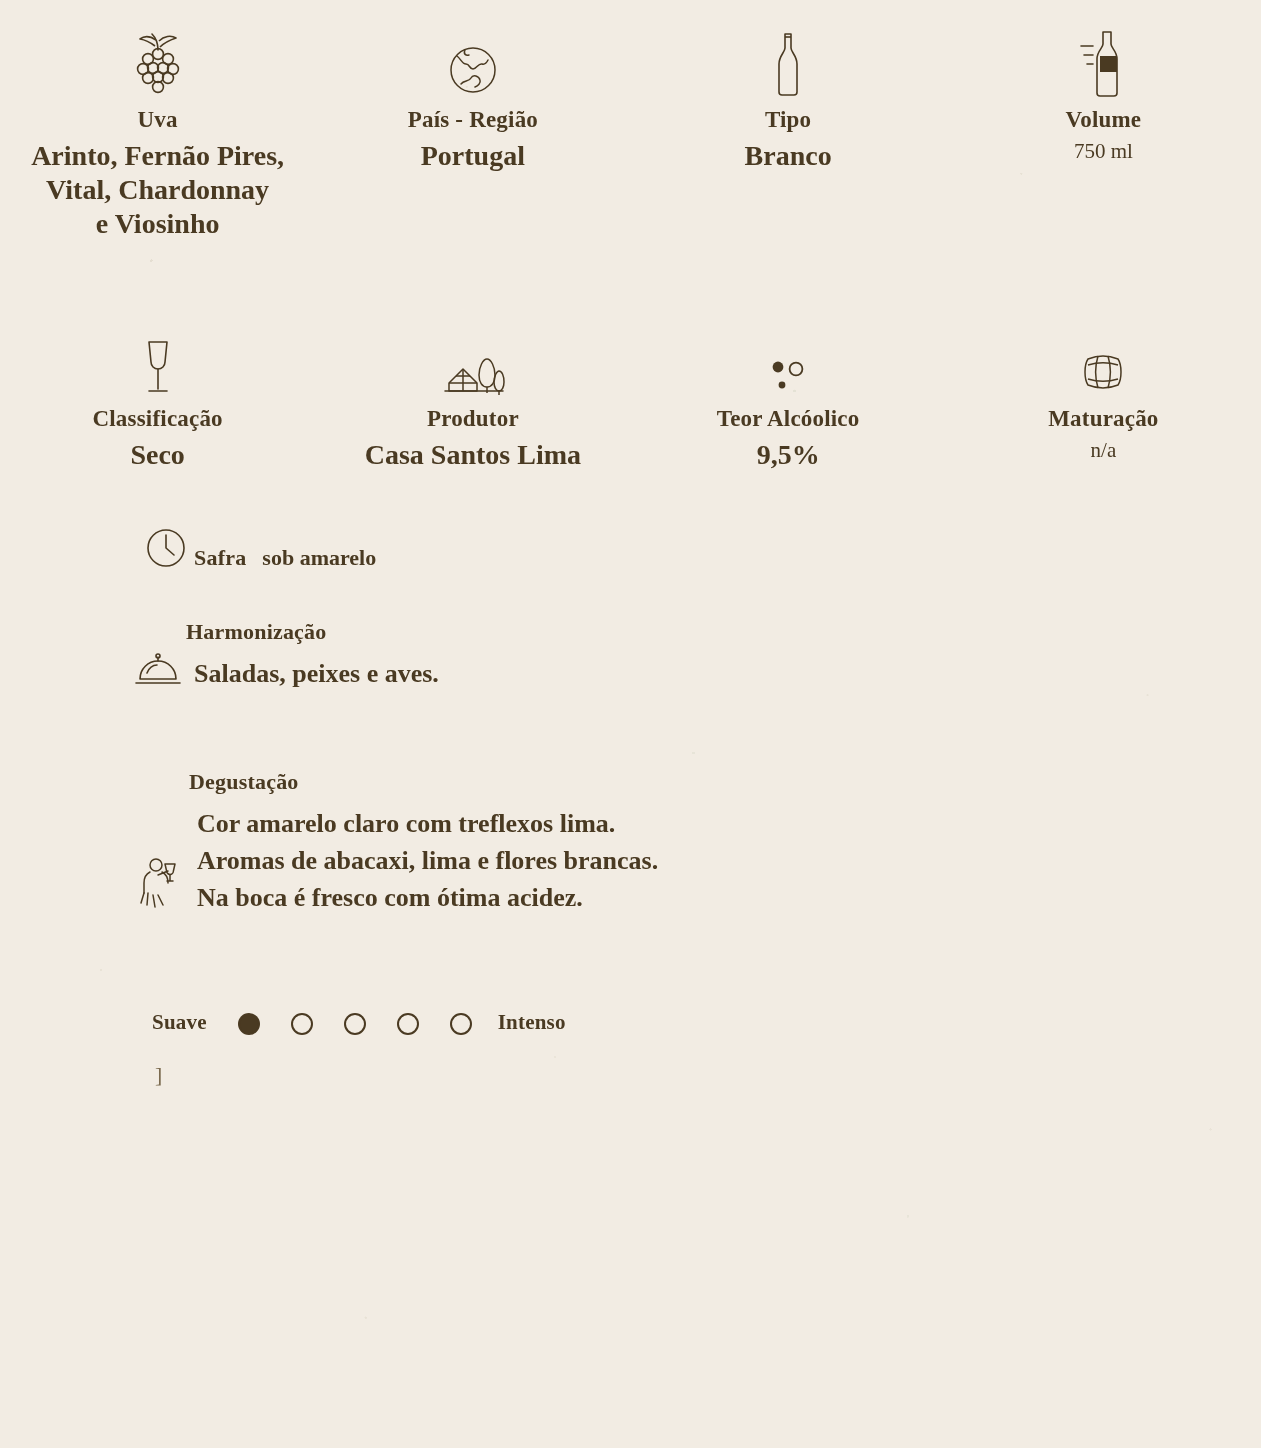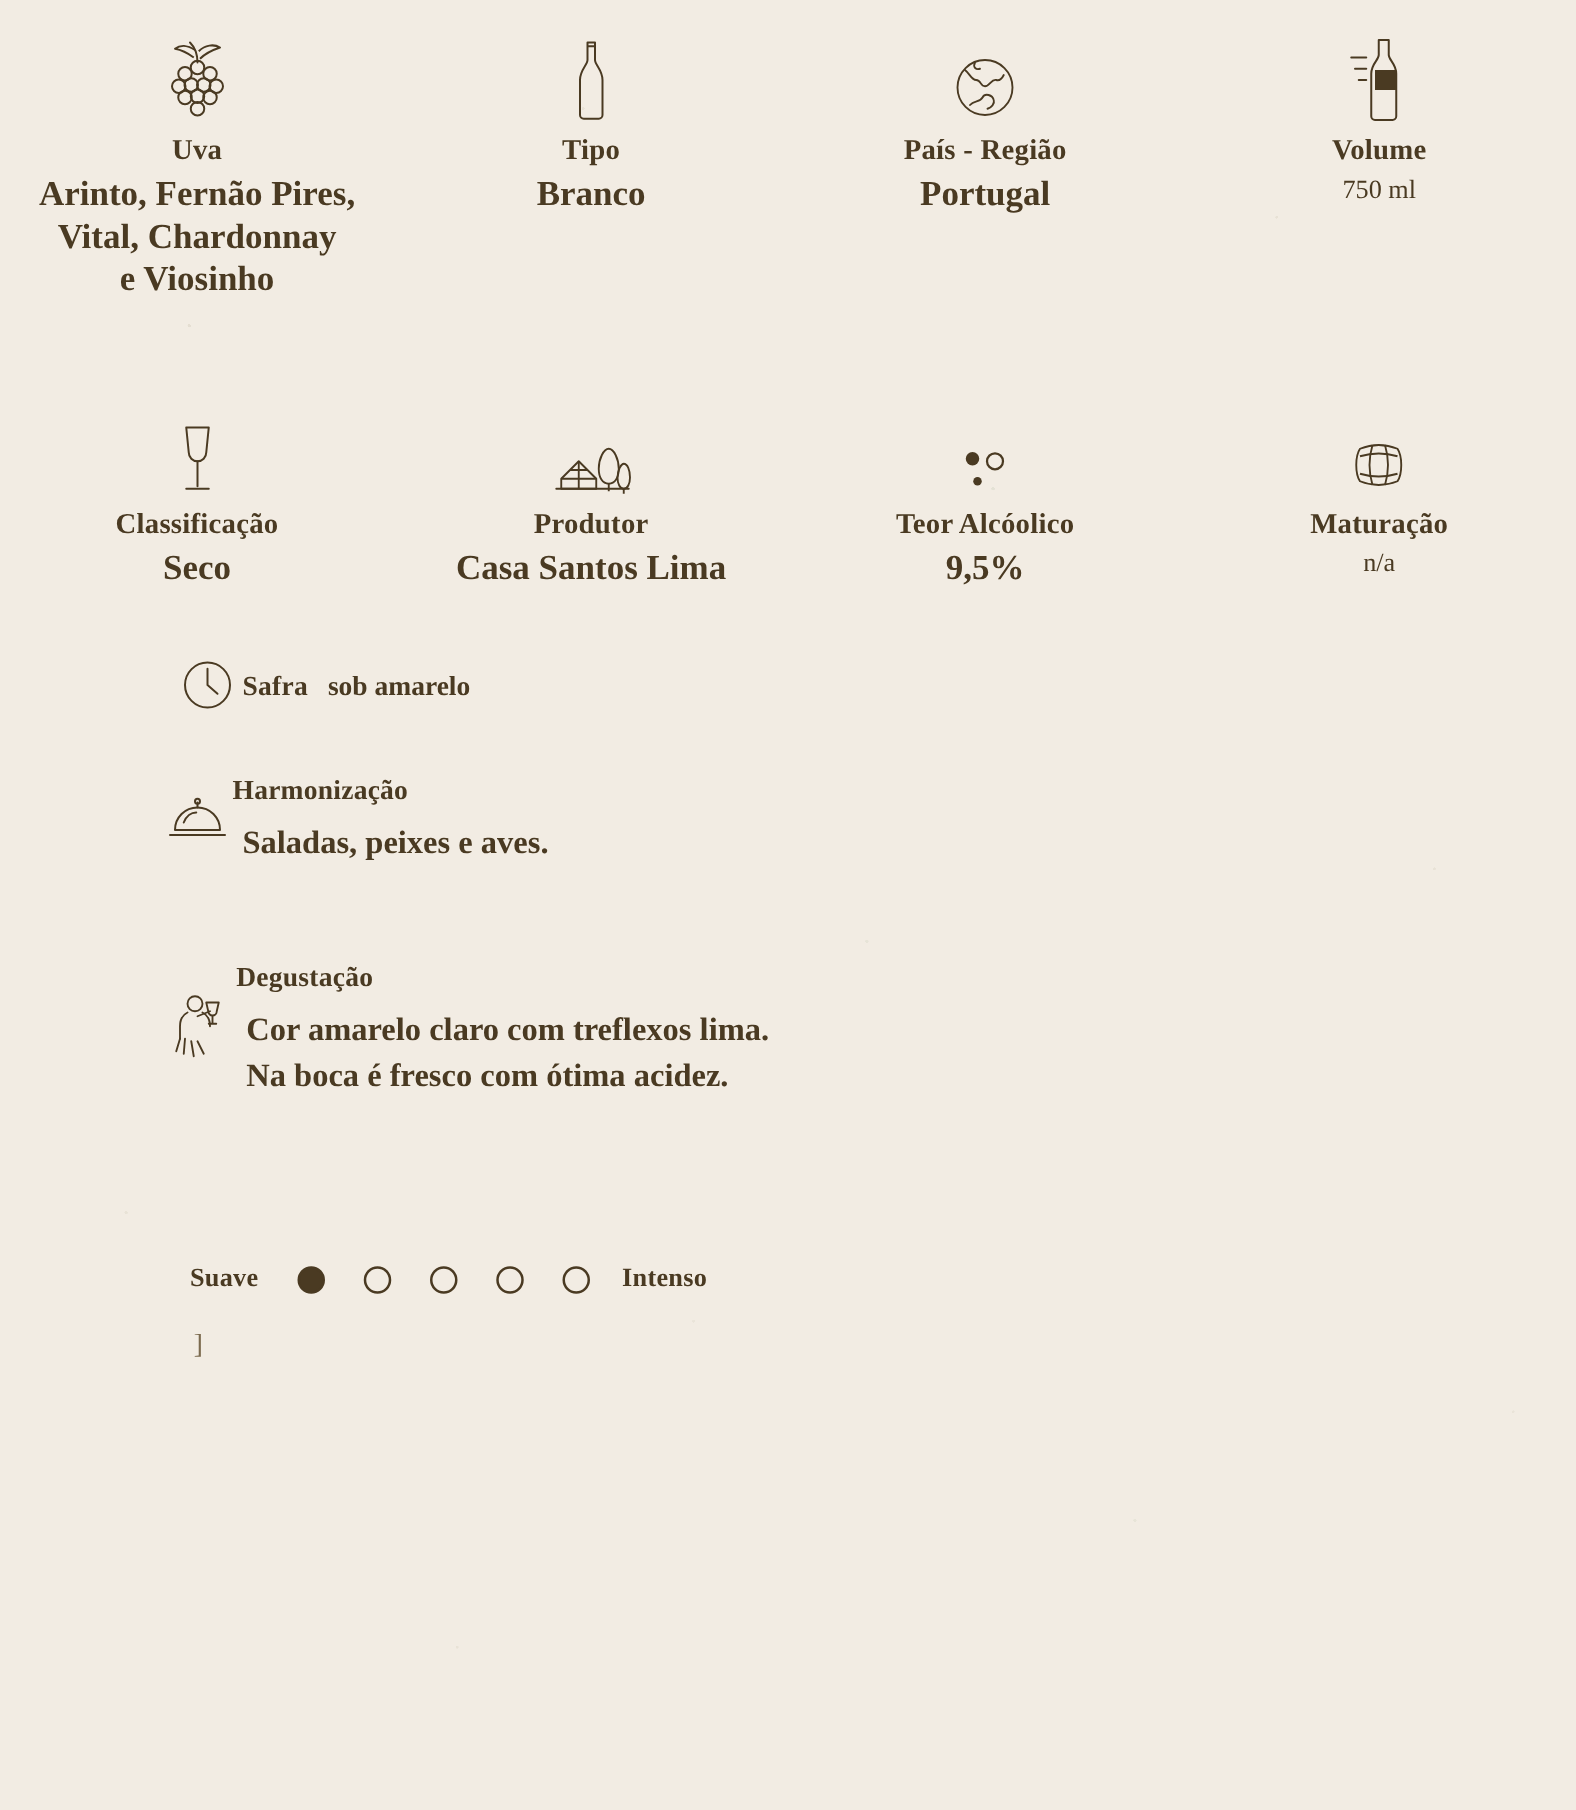--- a/index.html
+++ b/index.html
@@ -79,21 +79,21 @@
     line-height: 1.22;
     margin-top: 4px;
     max-width: 260px;
   }
   .spec-value.thin { font-weight: normal; font-size: 21px; }
 
   
   .detail-block {
     position: absolute;
     display: flex;
-    align-items: center;
+    align-items: flex-end;
   }
   .detail-icon {
     width: 56px;
     flex: none;
     display: flex;
     justify-content: center;
     align-items: flex-start;
   }
   .detail-body { padding-top: 2px; }
   .detail-title {
@@ -188,40 +188,40 @@
         </svg>
       </div>
       <div class="spec-label">Uva</div>
       <div class="spec-value" style="white-space:pre-line">Arinto, Fernão Pires,
 Vital, Chardonnay
 e Viosinho</div>
     </div>
 
     <div class="spec-cell">
       <div class="spec-icon">
-        <svg width="44" height="72" viewBox="0 0 44 72" fill="none" stroke="#4a3a22" stroke-width="1.6">
-          <path d="M19 6 h6 v14 c0 4 6 8 6 16 v28 a3 3 0 0 1 -3 3 h-12 a3 3 0 0 1 -3 -3 v-28 c0 -8 6 -12 6 -16 z" stroke-linejoin="round"></path>
-          <path d="M19 9 h6"></path>
-        </svg>
-      </div>
-      <div class="spec-label">Tipo</div>
-      <div class="spec-value">Branco</div>
-    </div>
-
-    <div class="spec-cell">
-      <div class="spec-icon">
         <svg width="56" height="60" viewBox="0 0 56 60" fill="none" stroke="#4a3a22" stroke-width="1.5">
           <circle cx="28" cy="30" r="22"></circle>
           <path d="M12 16 c4 3 5 8 9 8 c4 0 3 5 7 5 c4 0 5 -6 9 -5 c3 1 5 -2 6 -4" stroke-linecap="round"></path>
           <path d="M16 44 c3 -4 8 -2 10 -6 c2 -4 8 -2 9 2 c1 3 -2 6 -5 7" stroke-linecap="round"></path>
           <path d="M20 10 c-2 4 1 6 4 5" stroke-linecap="round"></path>
         </svg>
       </div>
       <div class="spec-label">País - Região</div>
       <div class="spec-value">Portugal</div>
+    </div>
+
+    <div class="spec-cell">
+      <div class="spec-icon">
+        <svg width="44" height="72" viewBox="0 0 44 72" fill="none" stroke="#4a3a22" stroke-width="1.6">
+          <path d="M19 6 h6 v14 c0 4 6 8 6 16 v28 a3 3 0 0 1 -3 3 h-12 a3 3 0 0 1 -3 -3 v-28 c0 -8 6 -12 6 -16 z" stroke-linejoin="round"></path>
+          <path d="M19 9 h6"></path>
+        </svg>
+      </div>
+      <div class="spec-label">Tipo</div>
+      <div class="spec-value">Branco</div>
     </div>
 
     <div class="spec-cell">
       <div class="spec-icon">
         <svg width="60" height="72" viewBox="0 0 60 72" fill="none" stroke="#4a3a22" stroke-width="1.6">
           <path d="M30 4 h8 v12 c0 4 6 7 6 15 v34 a3 3 0 0 1 -3 3 h-14 a3 3 0 0 1 -3 -3 v-34 c0 -8 6 -11 6 -15 z" stroke-linejoin="round"></path>
           <rect x="27" y="28" width="17" height="16" fill="#4a3a22" stroke="none"></rect>
           <path d="M8 18 h12 M11 27 h9 M14 36 h6" stroke-linecap="round"></path>
         </svg>
       </div>
@@ -324,20 +324,21 @@
         <path d="M22 20 l10 -4" stroke-linecap="round"></path>
         <path d="M29 9 h10 l-1.6 7 a3.4 3.4 0 0 1 -6.8 0 z" stroke-linejoin="round"></path>
         <path d="M34 20 v6 M31 26 h6" stroke-linecap="round"></path>
         <path d="M8 38 l-3 10 M12 38 l-1 12 M17 40 l2 12 M22 40 l5 10" stroke-linecap="round"></path>
       </svg>
     </div>
     <div class="detail-body">
       <div class="detail-title">Degustação</div>
       <div class="detail-text">
         <div>Cor amarelo claro com treflexos lima.</div>
+        <div>Aromas de abacaxi, lima e flores brancas.</div>
         <div>Na boca é fresco com ótima acidez.</div>
       </div>
     </div>
   </div>
 
   <div class="scale">
     <span class="scale-label">Suave</span>
     <span class="dots">
       <span class="dot filled"></span>
       <span class="dot"></span>

